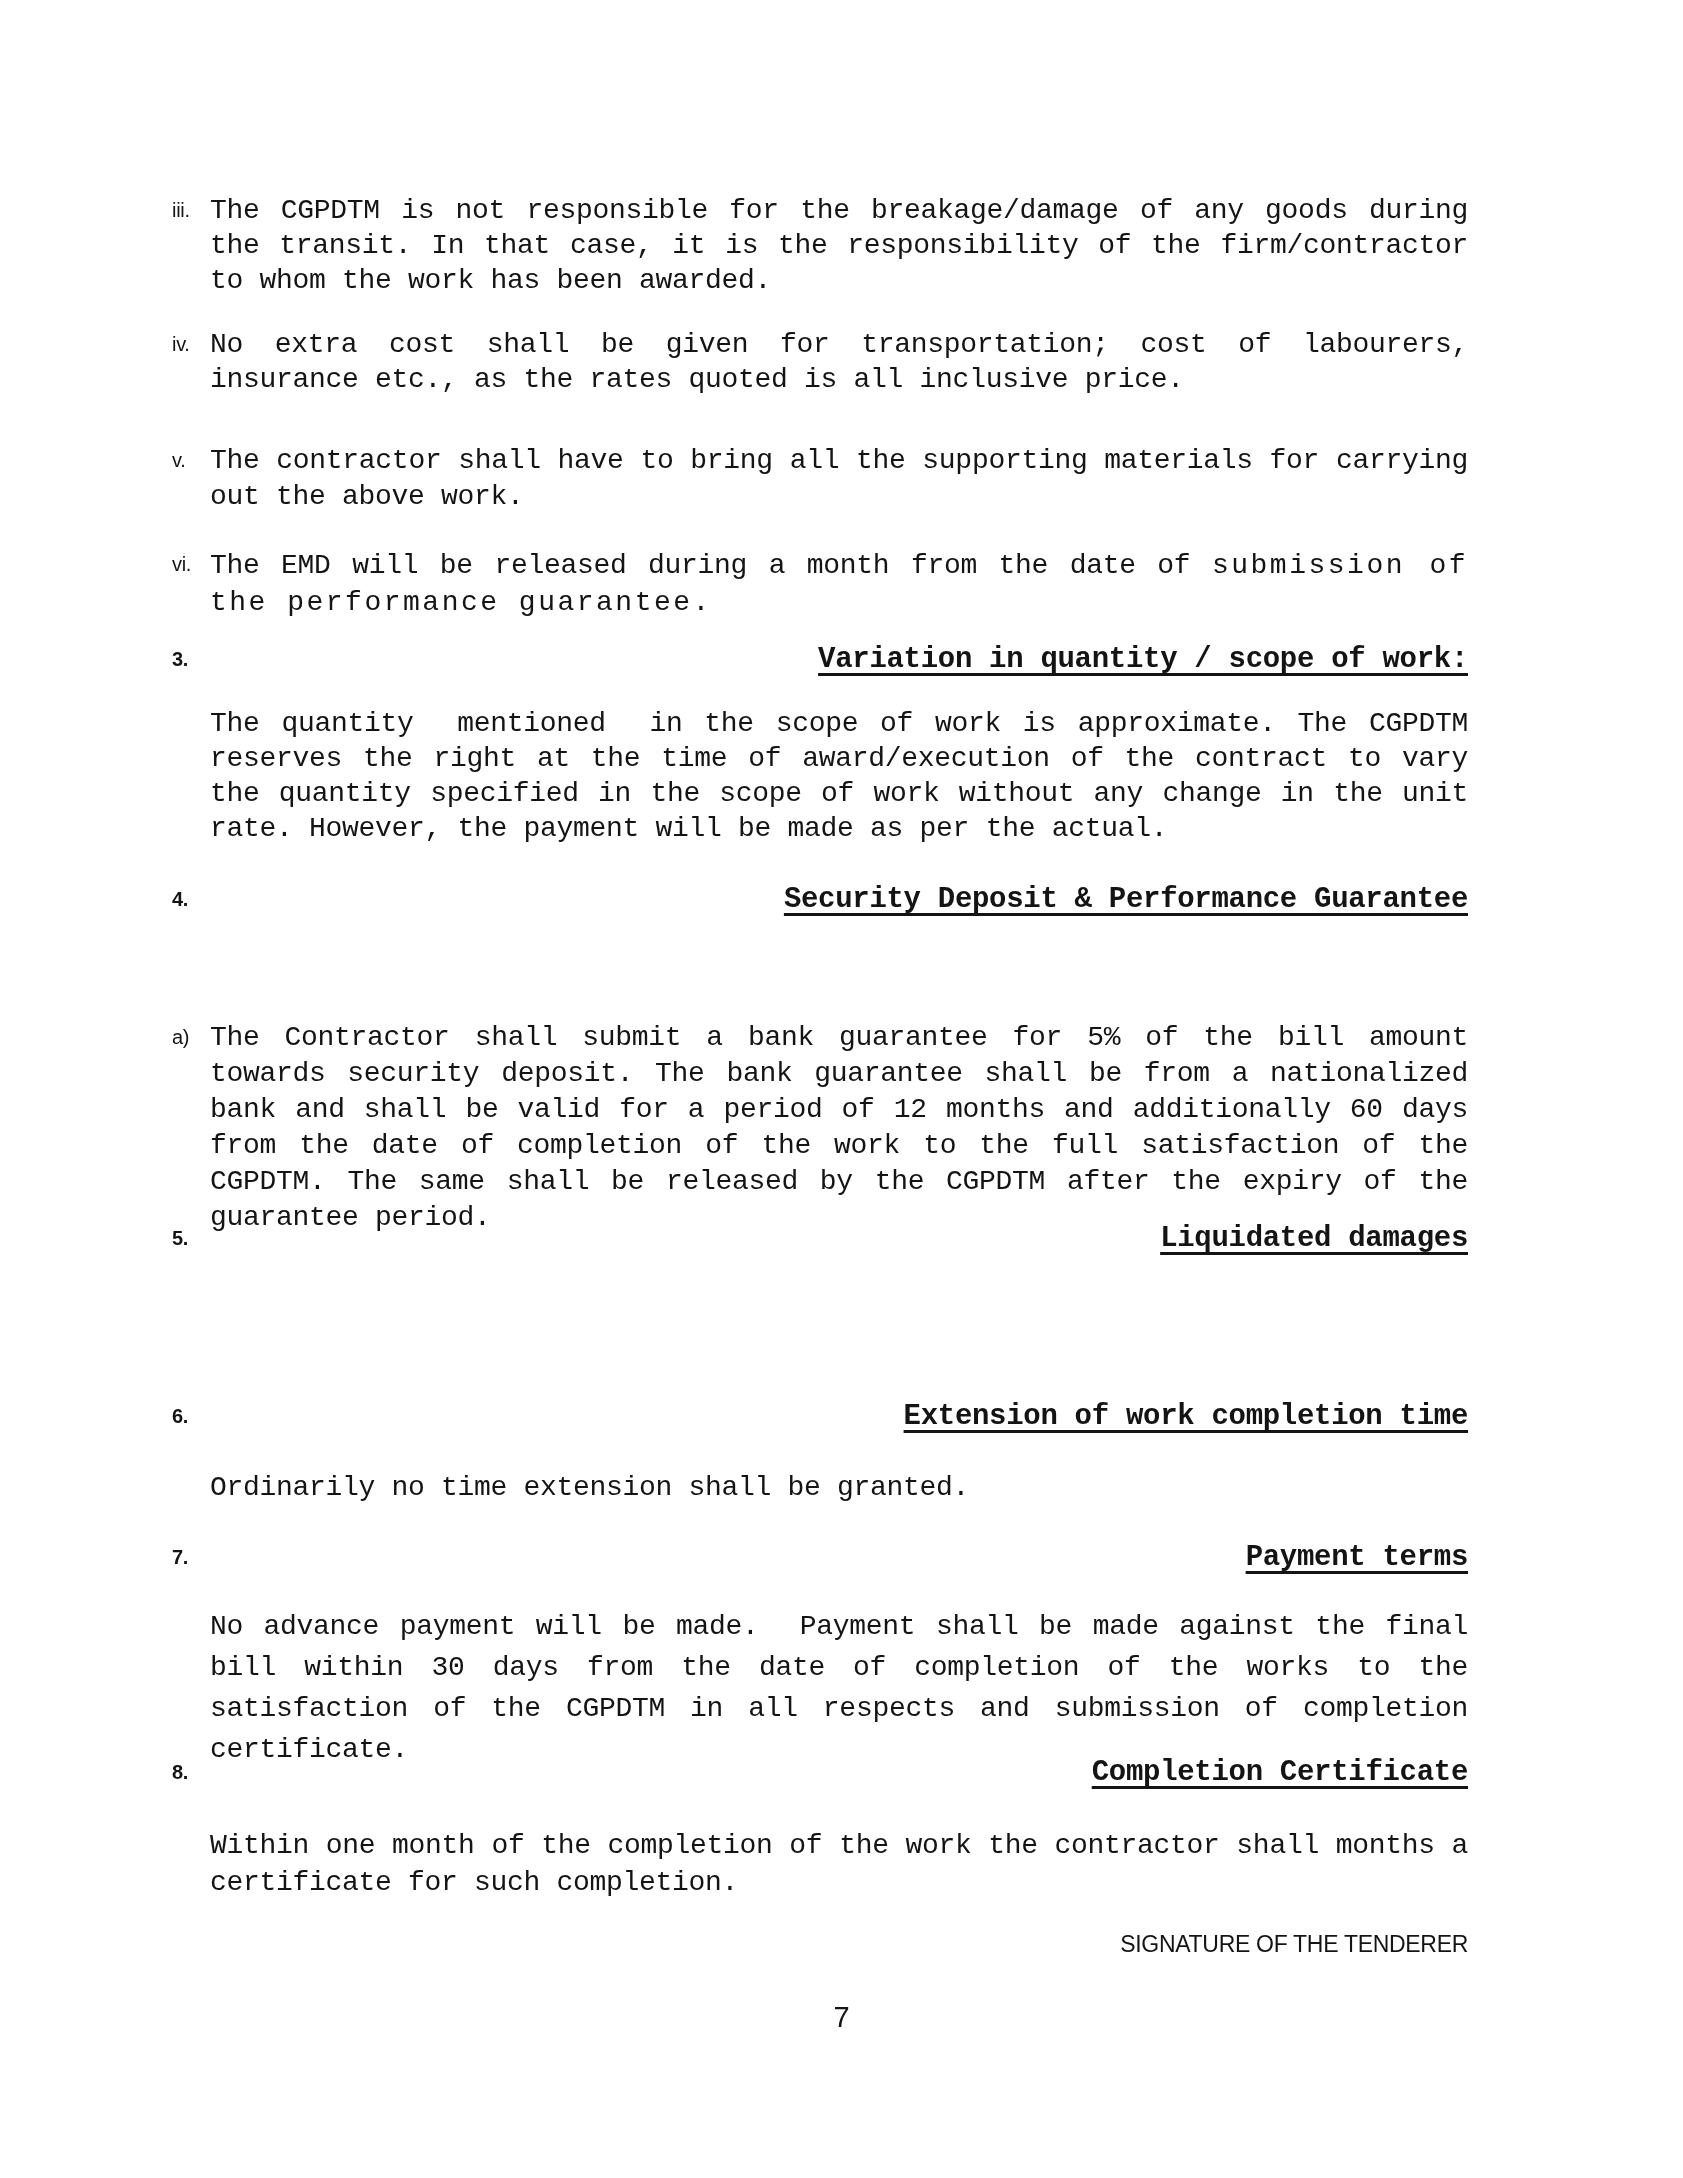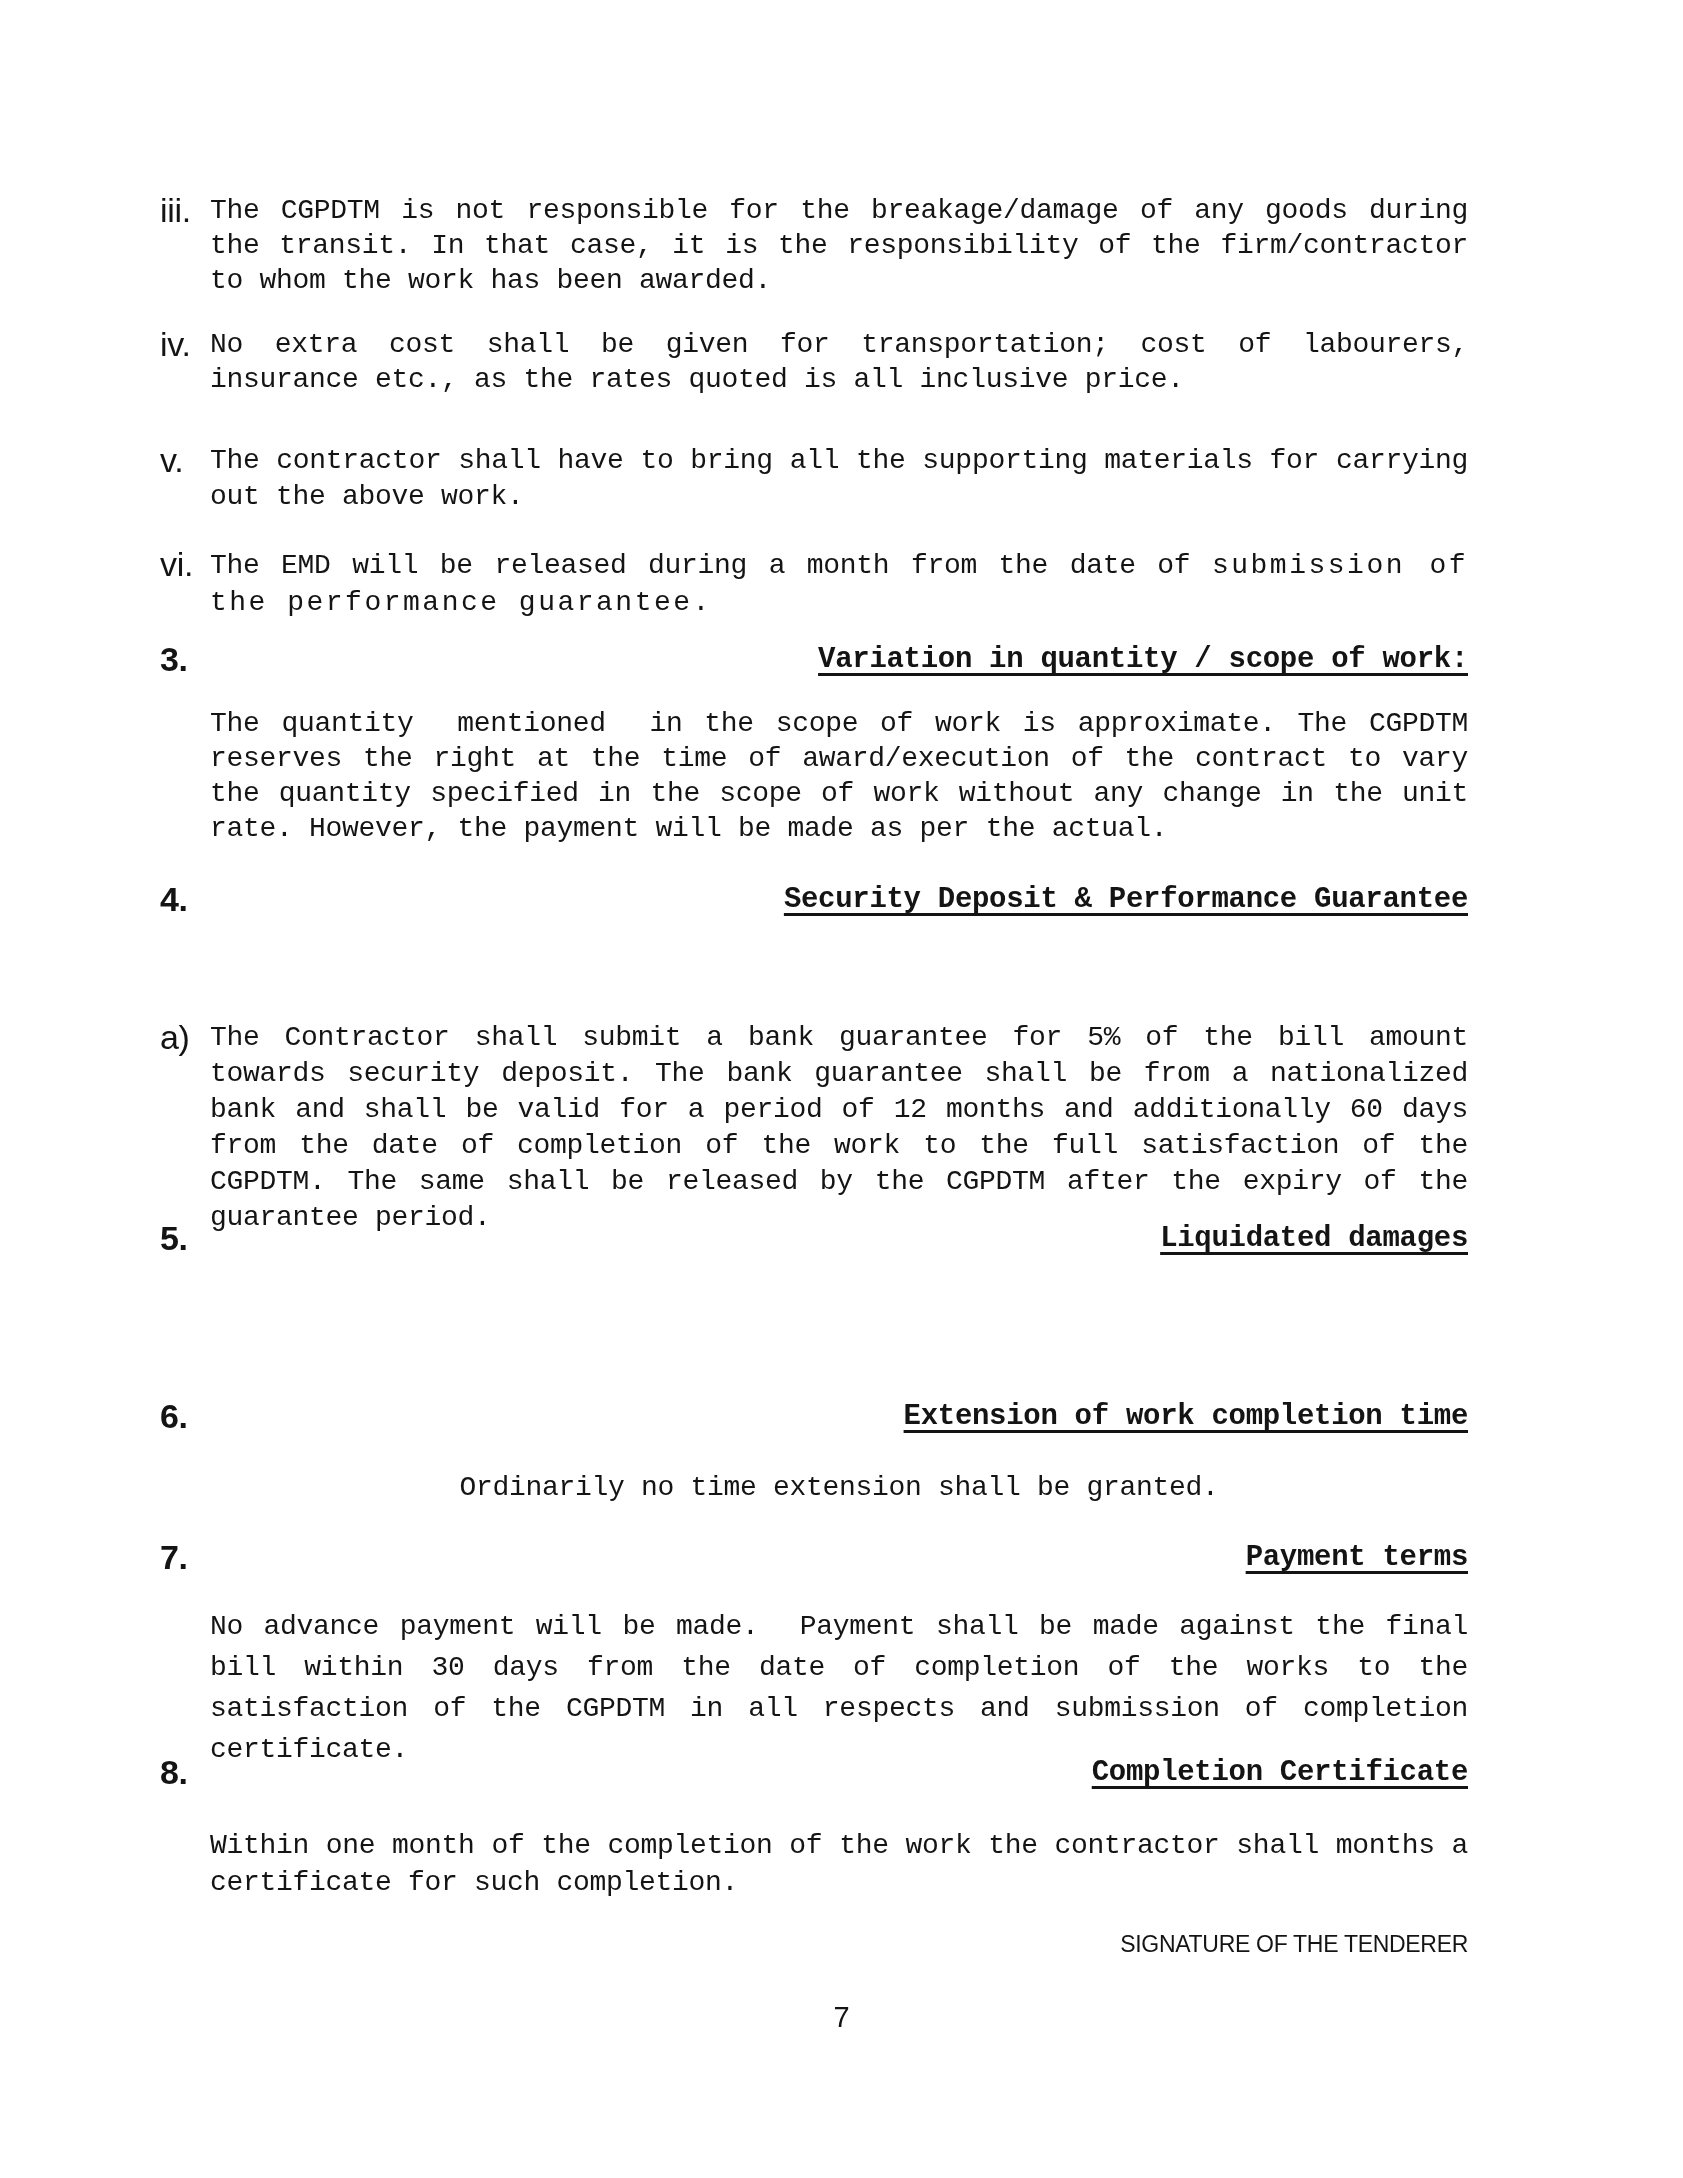--- a/index.html
+++ b/index.html
@@ -25,23 +25,23 @@
     width: 1308px;
     height: 100%;
   }
   .block {
     position: absolute;
     left: 0;
     width: 1308px;
   }
   .label {
     position: absolute;
-    left: 0;
+    left: 12px;
     top: 0;
-    font-size: 34px;
+    font-size: 20px;
     line-height: 35px;
     white-space: nowrap;
   }
   .btext {
     margin: 0 0 0 50px;
     font-size: 28px;
     line-height: 35px;
     text-align: justify;
     font-family: Liberation Mono, monospace;
   }
@@ -127,21 +127,21 @@
       <p class="btext">Liquidated damages</p>
     </div>
 
 
     <div class="block heading" style="top:1399px">
       <span class="label">6.</span>
       <p class="btext">Extension of work completion time</p>
     </div>
 
     <div class="block" style="top:1470px">
-      <p class="btext" style="text-align:center">Ordinarily no time extension shall be granted.</p>
+      <p class="btext" style="text-align:left">Ordinarily no time extension shall be granted.</p>
     </div>
 
     <div class="block heading" style="top:1540px">
       <span class="label">7.</span>
       <p class="btext">Payment terms</p>
     </div>
 
     <div class="block lh41" style="top:1606px">
       <p class="btext">No advance payment will be made.&nbsp; Payment shall be made against the final bill within 30 days from the date of completion of the works to the satisfaction of the CGPDTM in all respects and submission of completion certificate.</p>
     </div>

